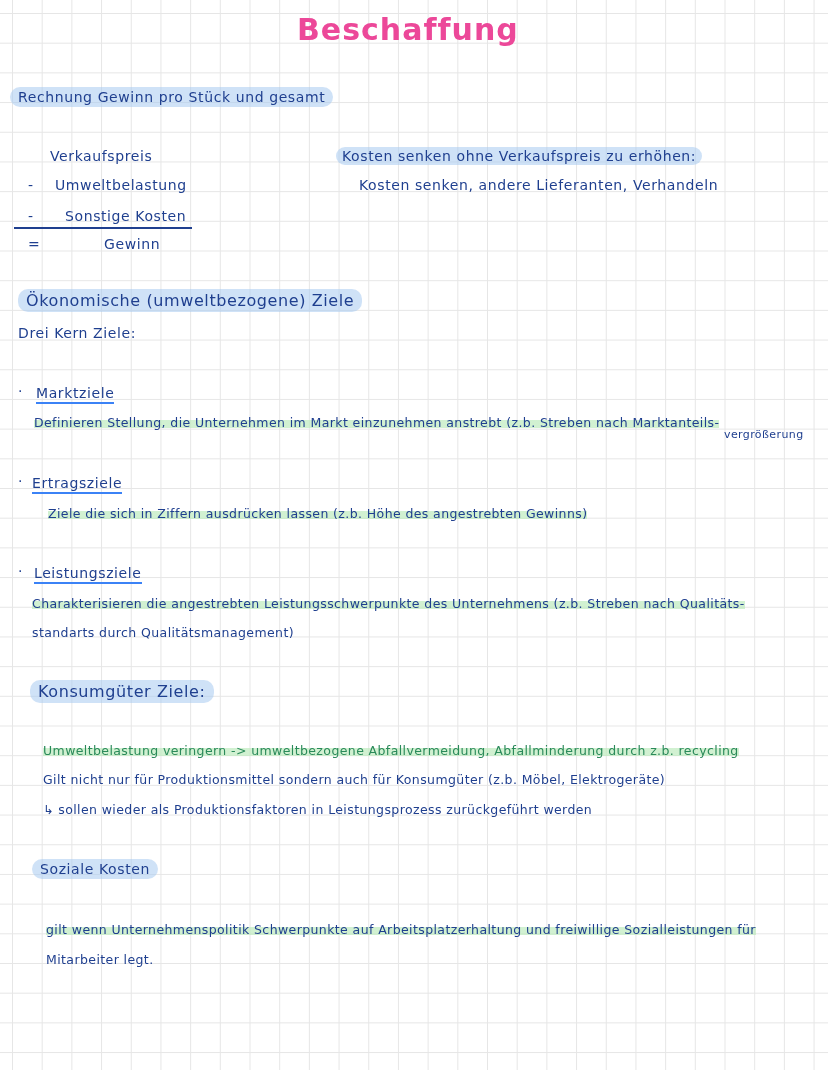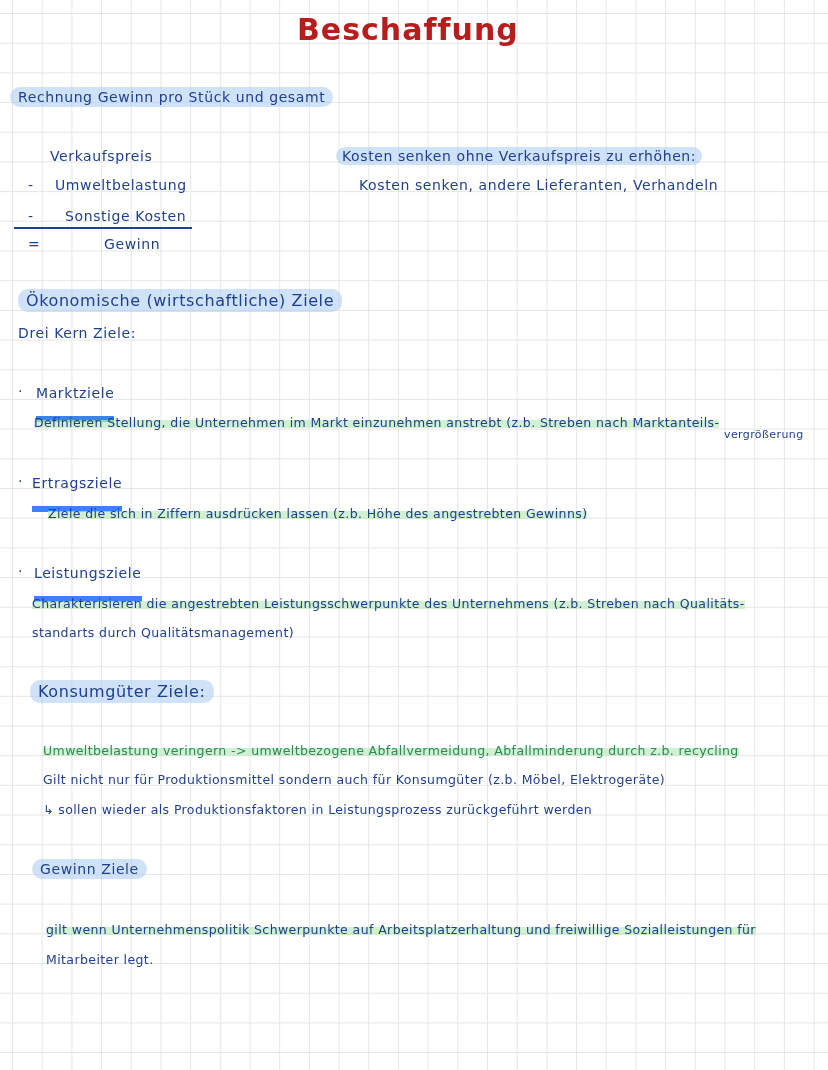--- a/index.html
+++ b/index.html
@@ -15,35 +15,35 @@
       background-size: 29.7px 29.7px;
       background-position: 12px 13px;
       font-family: "DejaVu Sans", sans-serif;
       color: #1f3f8f;
     }
     .abs { position: absolute; white-space: nowrap; }
     .hw { font-size: 14px; letter-spacing: 0.6px; color: #1f3f8f; }
     .hw-sm { font-size: 12.5px; letter-spacing: 0.4px; }
     .title {
       left: 297px; top: 12px;
-      font-size: 30px; font-weight: bold; color: #b91c1c;
+      font-size: 30px; font-weight: bold; color: #ec4899;
       letter-spacing: 1px;
       font-family: "DejaVu Sans", sans-serif;
     }
     .hl-blue {
       background: rgba(168, 202, 240, 0.55);
       border-radius: 10px;
       padding: 2px 8px;
     }
     .hl-green {
       background: linear-gradient(to bottom, transparent 35%, rgba(190, 235, 190, 0.7) 35%, rgba(190, 235, 190, 0.7) 85%, transparent 85%);
     }
     .underline-red {
-      border-bottom: 6px solid #3b82f6;
-      padding-bottom: 15px;
+      border-bottom: 2px solid #3b82f6;
+      padding-bottom: 1px;
     }
     .bullet { font-size: 14px; }
     .rule {
       position: absolute; left: 14px; top: 227px; width: 178px; height: 2px;
       background: #1f3f8f;
     }
     .green { color: #2a8a5a; }
   </style>
 </head>
 <body>
@@ -66,21 +66,21 @@
 
 <div class="abs hw" style="left:28px; top:236px;">=</div>
 <div class="abs hw" style="left:104px; top:236px;">Gewinn</div>
 
 <div class="abs hw" style="left:336px; top:148px;">
   <span class="hl-blue" style="padding:1px 6px;">Kosten senken ohne Verkaufspreis zu erhöhen:</span>
 </div>
 <div class="abs hw" style="left:341px; top:177px;margin-left:18px;">Kosten senken, andere Lieferanten, Verhandeln</div>
 
 <div class="abs hw" style="left:18px; top:291px; font-size:16px;">
-  <span class="hl-blue">Ökonomische (wirtschaftliche) Ziele</span>
+  <span class="hl-blue">Ökonomische (umweltbezogene) Ziele</span>
 </div>
 <div class="abs hw" style="left:18px; top:325px;">Drei Kern Ziele:</div>
 
 <div class="abs hw bullet" style="left:18px; top:383px;">·</div>
 <div class="abs hw" style="left:36px; top:385px;">
   <span class="underline-red">Marktziele</span>
 </div>
 <div class="abs hw hw-sm" style="left:34px; top:415px;">
   <span class="hl-green">Definieren Stellung, die Unternehmen im Markt einzunehmen anstrebt (z.b. Streben nach Marktanteils-</span>
 </div>
@@ -106,18 +106,18 @@
 <div class="abs hw" style="left:30px; top:682px; font-size:16px;">
   <span class="hl-blue">Konsumgüter Ziele:</span>
 </div>
 <div class="abs hw hw-sm green" style="left:43px; top:743px;">
   <span class="hl-green">Umweltbelastung veringern -&gt; umweltbezogene Abfallvermeidung, Abfallminderung durch z.b. recycling</span>
 </div>
 <div class="abs hw hw-sm" style="left:43px; top:772px;">Gilt nicht nur für Produktionsmittel sondern auch für Konsumgüter (z.b. Möbel, Elektrogeräte)</div>
 <div class="abs hw hw-sm" style="left:43px; top:802px;">↳ sollen wieder als Produktionsfaktoren in Leistungsprozess zurückgeführt werden</div>
 
 <div class="abs hw" style="left:32px; top:861px;">
-  <span class="hl-blue">Gewinn Ziele</span>
+  <span class="hl-blue">Soziale Kosten</span>
 </div>
 <div class="abs hw hw-sm" style="left:46px; top:922px;">
   <span class="hl-green">gilt wenn Unternehmenspolitik Schwerpunkte auf Arbeitsplatzerhaltung und freiwillige Sozialleistungen für</span>
 </div>
 <div class="abs hw hw-sm" style="left:46px; top:952px;">Mitarbeiter legt.</div>
 
 </body></html>

